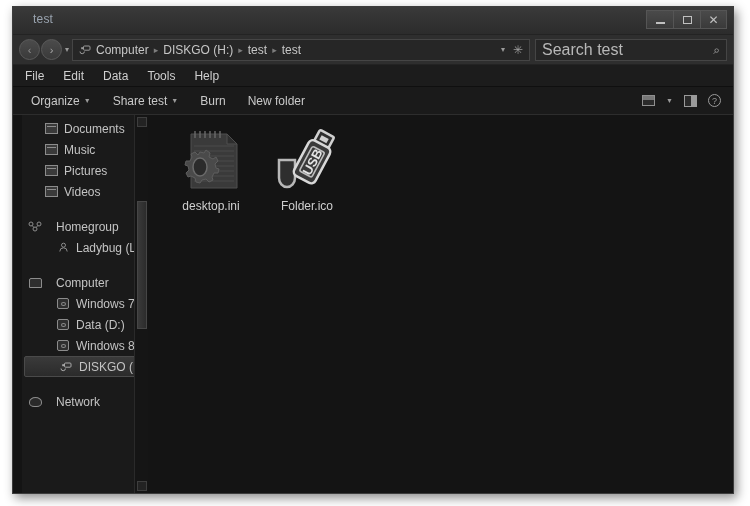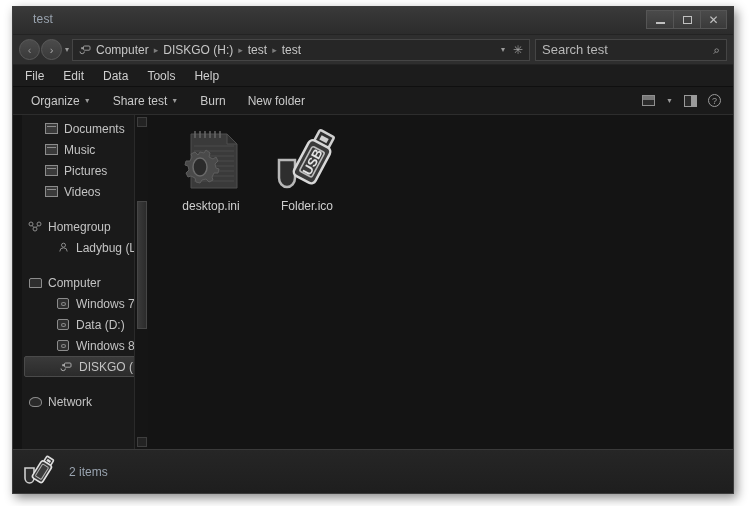--- a/index.html
+++ b/index.html
@@ -164,21 +164,21 @@
     height: 22px;
     background: #262626;
     border: 1px solid #454545;
     display: flex;
     align-items: center;
     padding: 0 6px;
     box-sizing: border-box;
   }
   #search-placeholder {
     color: #b8b8b8;
-    font-size: 13px;
+    font-size: 16px;
     flex: 1 1 auto;
   }
   .search-icon { color: #a0a0a0; font-size: 12px; }
 
   
   #menubar {
     height: 22px;
     background: #1c1c1c;
     display: flex;
     align-items: center;
@@ -266,21 +266,21 @@
     display: flex;
     align-items: center;
     color: #c3c3c3;
     font-size: 12px;
     white-space: nowrap;
     padding-left: 6px;
     box-sizing: border-box;
   }
   .side-row.lvl1 { padding-left: 22px; }
   .side-row.lvl2 { padding-left: 34px; }
-  .side-row.header { color: #c3c3c3; }
+  .side-row.header { color: #c3c3c3; gap: 8px; }
   .side-row.selected {
     background: linear-gradient(to bottom, #3a3a3a, #2b2b2b);
     border: 1px solid #4a4a4a;
     margin-left: 2px;
     margin-right: 2px;
     box-sizing: border-box;
     border-radius: 2px;
   }
   .side-spacer { height: 14px; }
   .side-ico {
@@ -685,29 +685,15 @@
                 <text x="40" y="39" fill="#e4e4e4" font-size="13" font-family="Liberation Sans, sans-serif" font-weight="bold" text-anchor="middle" transform="rotate(-90 40 34)">USB</text>
               </g>
             </svg>
           </div>
           <div class="file-label">Folder.ico</div>
         </div>
 
       </div>
     </div>
 
-    <div id="statusbar">
-      <span>
-        <svg width="34" height="32" viewBox="0 0 34 32">
-          <path d="M2 14 L11 14 L11 24 a4.5 5 0 0 1 -9 0 Z" fill="#2e2e2e" stroke="#cfcfcf" stroke-width="1.6"></path>
-          <g transform="rotate(32 20 16)">
-            <rect x="16" y="2" width="8" height="6" rx="1" fill="#2e2e2e" stroke="#dcdcdc" stroke-width="1.6"></rect>
-            <rect x="18" y="4" width="4" height="2.4" fill="#dcdcdc"></rect>
-            <rect x="14" y="8" width="12" height="20" rx="2.5" fill="#3a3a3a" stroke="#e2e2e2" stroke-width="1.6"></rect>
-            <rect x="16.5" y="11" width="7" height="14" rx="1" fill="none" stroke="#b5b5b5" stroke-width="1"></rect>
-          </g>
-        </svg>
-      </span>
-      <span id="status-text">2 items</span>
-    </div>
 
   </div>
 </div>
 
 </body></html>

